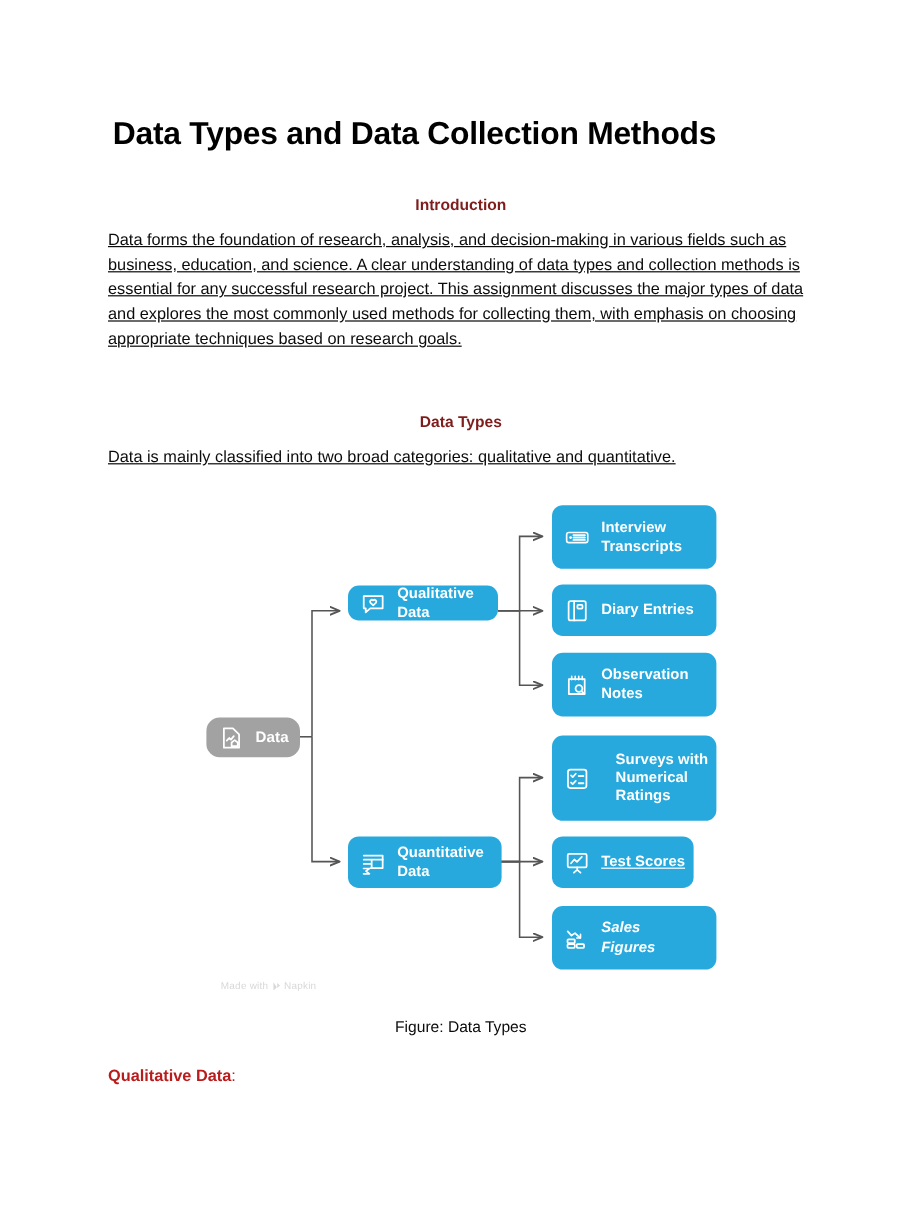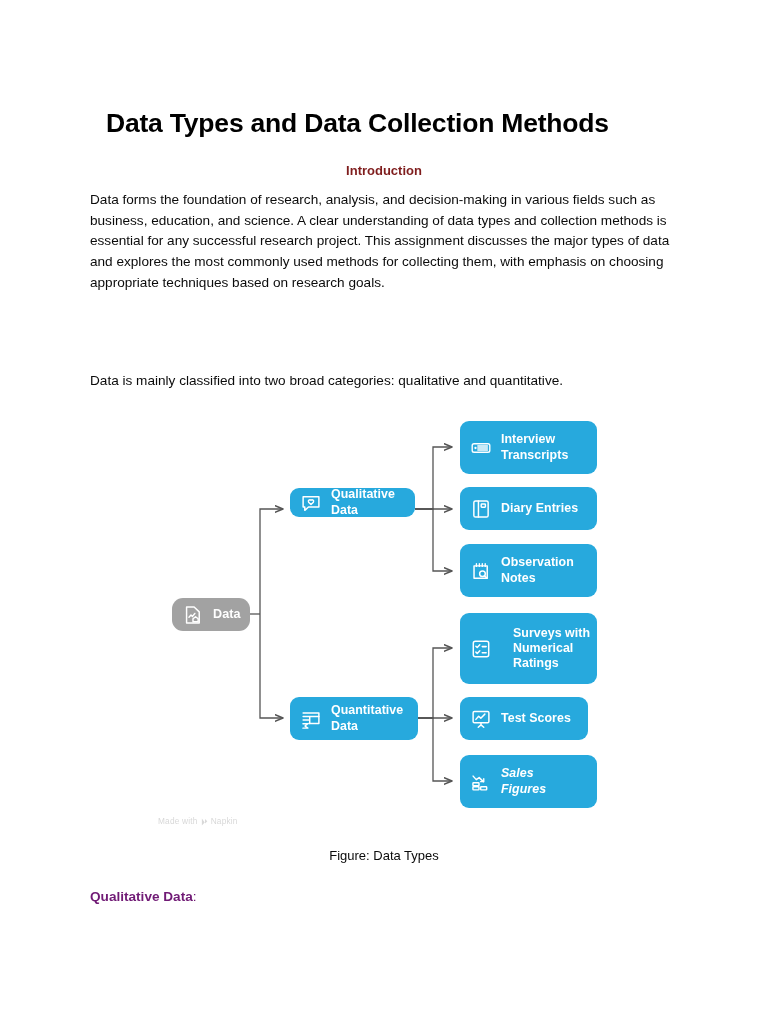--- a/index.html
+++ b/index.html
@@ -19,21 +19,21 @@
   .page {
     position: absolute;
     left: 0; top: 0;
     width: 768px;
     height: 1024px;
     background: #fff;
   }
 
   
   .doc-title {
-    margin: 16px;
+    margin: 4px;
     position: absolute;
     left: 90px;
     top: 92px;
     width: 600px;
     font-size: 26.5px;
     font-weight: bold;
     letter-spacing: -0.2px;
     line-height: 1.2;
     color: #000;
   }
@@ -53,39 +53,40 @@
 
   .para {
     position: absolute;
     left: 90px;
     width: 590px;
     font-size: 13.6px;
     line-height: 20.7px;
     color: #0b0b0b;
     text-align: left;
     margin: 0;
+    text-decoration: underline;
   }
   .para-intro { top: 190px; }
   .para-types { top: 371px; }
 
   .figure-caption {
     position: absolute;
     left: 90px;
     top: 848px;
     width: 588px;
     text-align: center;
     font-size: 13px;
     color: #0b0b0b;
   }
   .section-label {
     position: absolute;
     left: 90px;
     top: 889px;
     font-size: 13.6px;
-    color: #701a75;
+    color: #b91c1c;
   }
   .section-label b { font-weight: bold; }
 
   
   .diagram {
     position: absolute;
     left: 150px;
     top: 410px;
     width: 470px;
     height: 420px;
@@ -125,21 +126,21 @@
     letter-spacing: 0.05px;
     white-space: pre-line;
   }
   .node.root .nlabel {
     font-weight: bold;
     font-size: 12.6px;
   }
 
   .watermark {
     position: absolute;
-    left: 158px;
+    left: 184px;
     top: 816px;
     font-size: 8.3px;
     color: #d8d8d8;
     letter-spacing: 0.2px;
     display: flex;
     align-items: flex-end;
     gap: 3px;
     user-select: none;
   }
   .watermark svg { display: block; }
@@ -147,20 +148,21 @@
 </head>
 <body>
 
 <div class="page">
 
   <h1 class="doc-title">Data Types and Data Collection Methods</h1>
 
   <h2 class="h2 h2-intro">Introduction</h2>
   <p class="para para-intro">Data forms the foundation of research, analysis, and decision-making in various fields such as business, education, and science. A clear understanding of data types and collection methods is essential for any successful research project. This assignment discusses the major types of data and explores the most commonly used methods for collecting them, with emphasis on choosing appropriate techniques based on research goals.</p>
 
+  <h2 class="h2 h2-types">Data Types</h2>
   <p class="para para-types">Data is mainly classified into two broad categories: qualitative and quantitative.</p>
 
   <div class="diagram">
 
     <svg class="links" viewBox="0 0 470 420">
       <defs>
         <marker id="arrow" markerWidth="7" markerHeight="7" refX="6.2" refY="3" orient="auto">
           <path d="M0,0.4 L6.2,3 L0,5.6" fill="none" stroke="#555555" stroke-width="1.2" stroke-linecap="round" stroke-linejoin="round"></path>
         </marker>
       </defs>
@@ -258,21 +260,21 @@
           <path d="M6.4 8.9l1.5 1.5 2.8-3"></path>
           <path d="M6.4 15.4l1.5 1.5 2.8-3"></path>
           <path d="M13.4 9.4h4.2M13.4 16h4.2" stroke-width="1.7"></path>
         </svg>
       </span>
       <span class="nlabel">Surveys with
 Numerical
 Ratings</span>
     </div>
 
-    <div class="node" style="left:310px; top:287px; width:128px; height:43px;">
+    <div class="node" style="left:310px; top:287px; width:118px; height:43px;text-decoration:underline;">
       <span class="nicon">
         <svg viewBox="0 0 24 24" width="22" height="22" fill="none" stroke="#ffffff" stroke-width="1.6" stroke-linecap="round" stroke-linejoin="round">
           <rect x="3.4" y="3.8" width="17.2" height="12.4" rx="1.4"></rect>
           <path d="M6.4 12.4l3-3.4 2.4 2.1 4.4-4.4"></path>
           <path d="M12 16.2v2.2M9 21l3-2.6 3 2.6"></path>
         </svg>
       </span>
       <span class="nlabel">Test Scores</span>
     </div>
 

